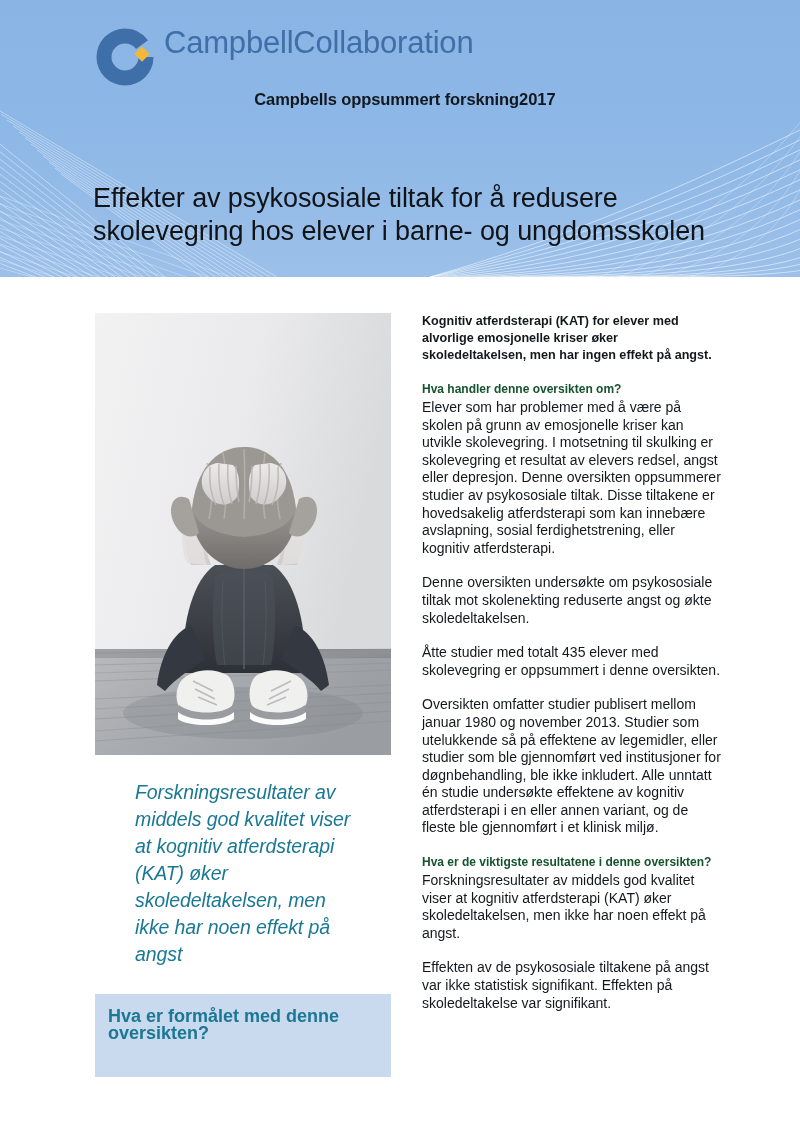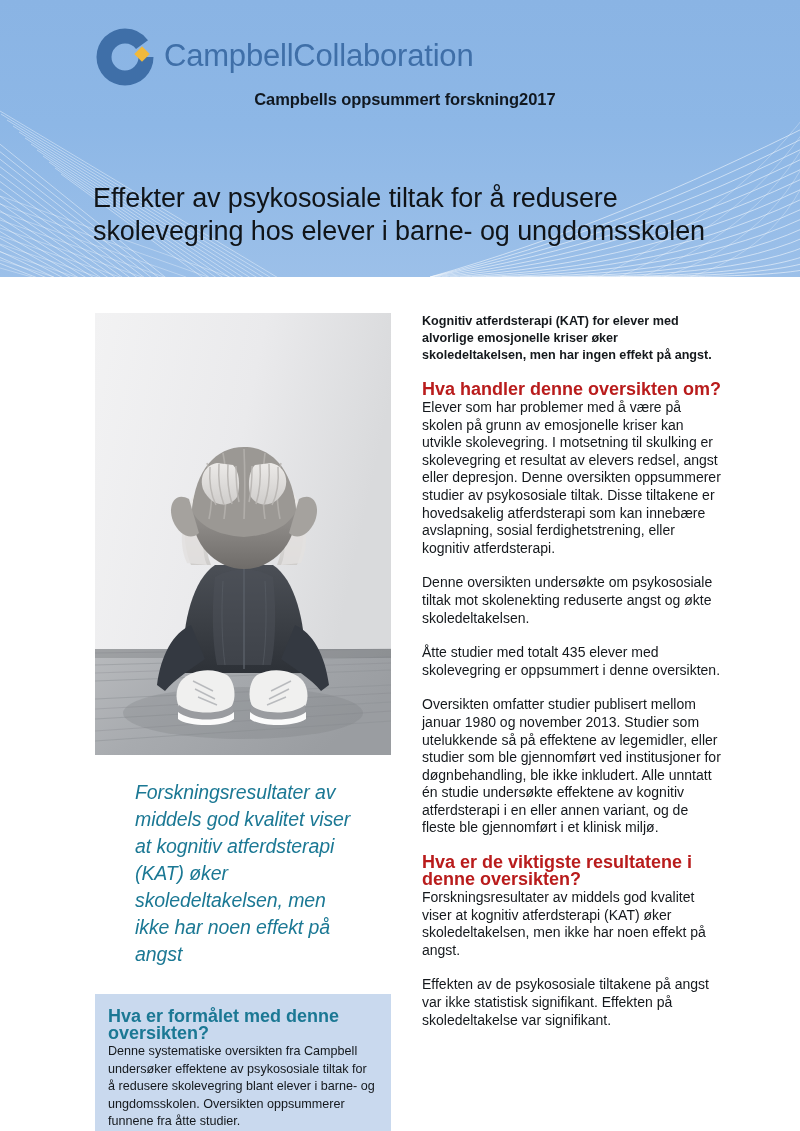--- a/index.html
+++ b/index.html
@@ -35,21 +35,20 @@
     width: 800px; height: 277px;
     pointer-events: none;
   }
 
   
   .logo-row {
     position: absolute;
     left: 95px;
     top: 27px;
     display: flex;
-    align-items: center;
     gap: 9px;
   }
   .logo-mark {
     width: 60px;
     height: 60px;
     position: relative;
     flex: 0 0 auto;
   }
   .logo-word {
     font-size: 31px;
@@ -153,24 +152,24 @@
   
   .lede {
     margin: 0 0 17px 0;
     font-size: 12.6px;
     line-height: 17px;
     font-weight: bold;
     color: #14181c;
   }
   .sec-head {
     margin: 0 0 1px 0;
-    font-size: 18px;
+    font-size: 12px;
     line-height: 17px;
     font-weight: bold;
-    color: #b91c1c;
+    color: #14532d;
   }
   .para {
     margin: 0 0 17px 0;
     font-size: 14px;
     line-height: 17.6px;
     color: #14181c;
   }
   .para.tight { margin-bottom: 17px; }
 </style>
 </head>
@@ -409,21 +408,20 @@
         </g>
 
         <rect x="0" y="0" width="296" height="442" fill="none"></rect>
       </svg>
     </div>
 
     <blockquote class="pullquote">Forskningsresultater av middels god kvalitet viser at kognitiv atferdsterapi (KAT) øker skoledeltakelsen, men ikke har noen effekt på angst</blockquote>
 
     <div class="purpose-box">
       <h3>Hva er formålet med denne oversikten?</h3>
-      <p>Denne systematiske oversikten fra Campbell undersøker effektene av psykososiale tiltak for å redusere skolevegring blant elever i barne- og ungdomsskolen. Oversikten oppsummerer funnene fra åtte studier.</p>
     </div>
   </div>
 
   <div class="col-right">
 
     <p class="lede">Kognitiv atferdsterapi (KAT) for elever med alvorlige emosjonelle kriser øker skoledeltakelsen, men har ingen effekt på angst.</p>
 
     <h2 class="sec-head">Hva handler denne oversikten om?</h2>
     <p class="para">Elever som har problemer med å være på skolen på grunn av emosjonelle kriser kan utvikle skolevegring. I motsetning til skulking er skolevegring et resultat av elevers redsel, angst eller depresjon. Denne oversikten oppsummerer studier av psykososiale tiltak. Disse tiltakene er hovedsakelig atferdsterapi som kan innebære avslapning, sosial ferdighetstrening, eller kognitiv atferdsterapi.</p>
     <p class="para">Denne oversikten undersøkte om psykososiale tiltak mot skolenekting reduserte angst og økte skoledeltakelsen.</p>

